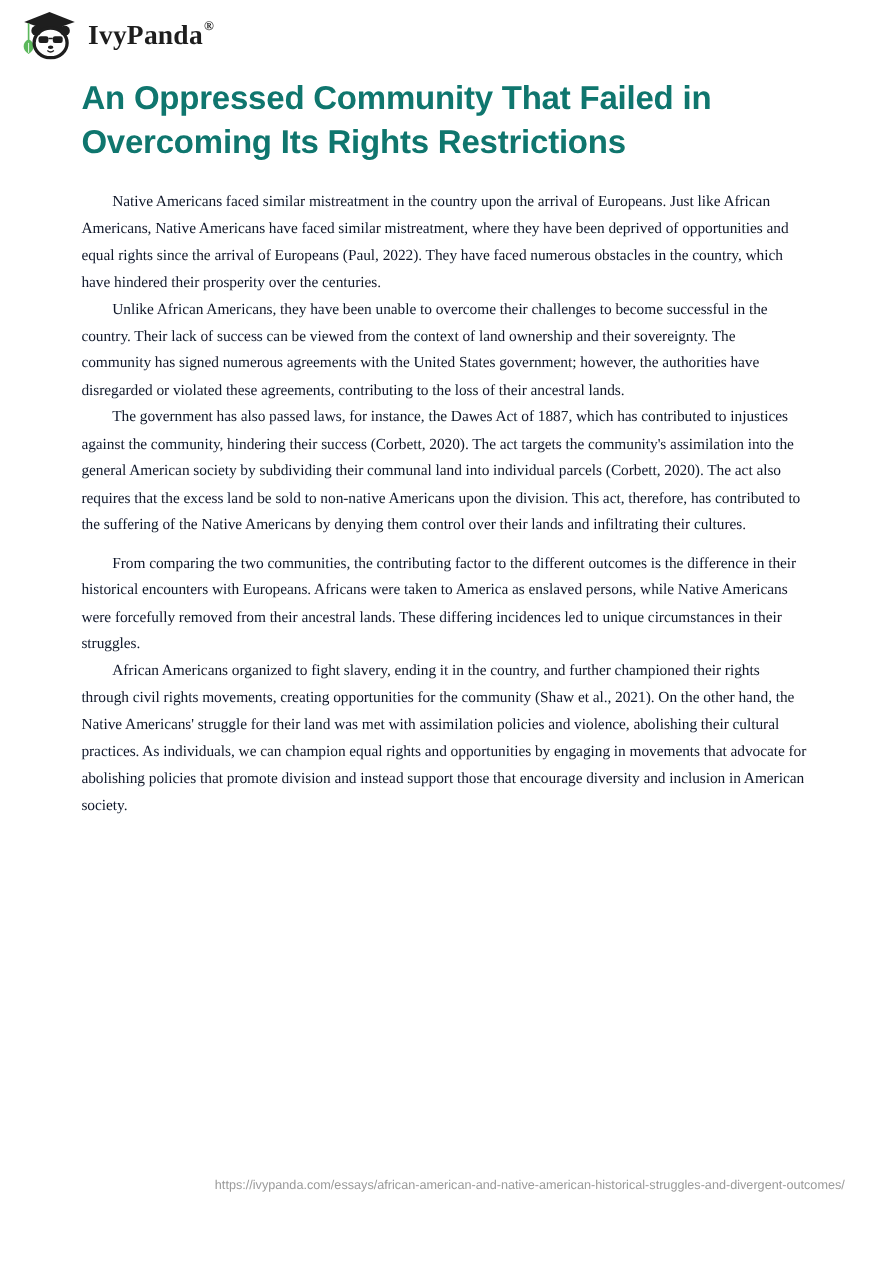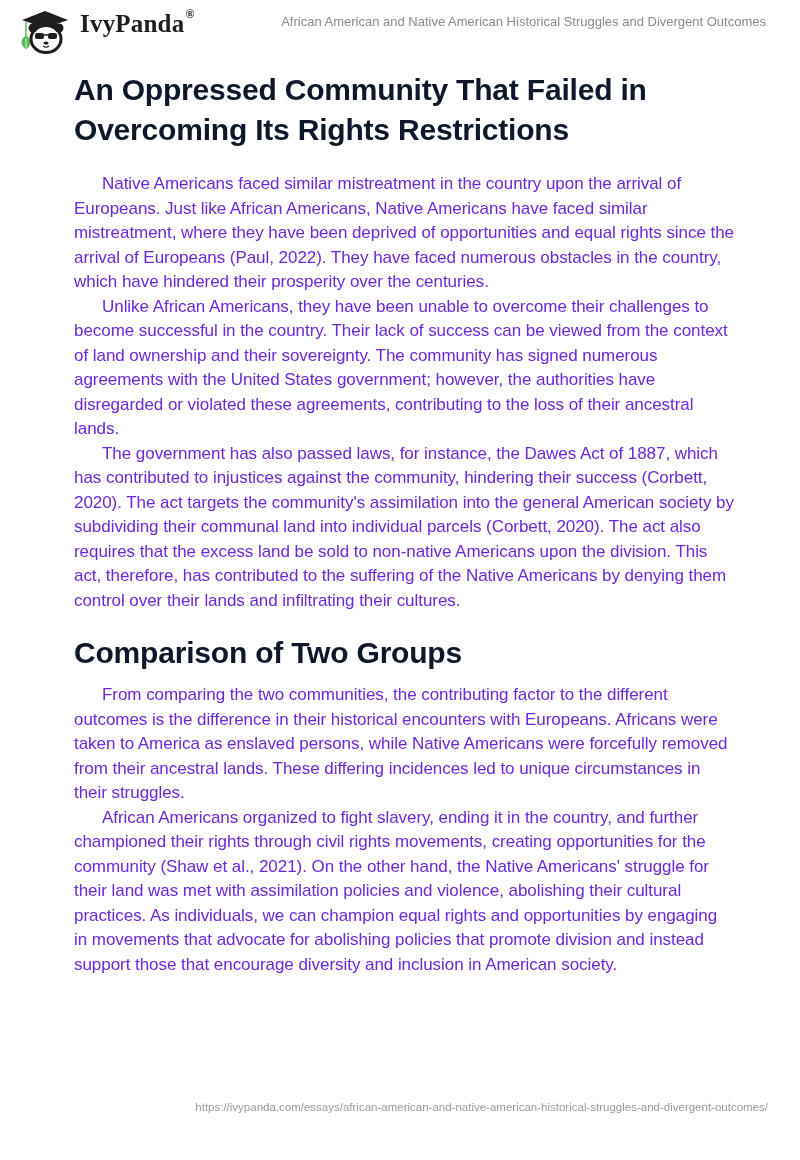--- a/index.html
+++ b/index.html
@@ -20,21 +20,21 @@
       top: 0;
       left: 0;
       width: 800px;
       height: 56px;
     }
     .logo {
       position: absolute;
       left: 14px;
       top: 8px;
       display: flex;
-      align-items: flex-start;
+      align-items: center;
       height: 46px;
     }
     .logo-mark {
       width: 62px;
       height: 46px;
       position: relative;
     }
     .logo-text {
       font-family: "Liberation Serif", serif;
       font-weight: bold;
@@ -62,49 +62,50 @@
     }
     .content {
       position: absolute;
       left: 74px;
       top: 70px;
       width: 660px;
     }
     h1, h2 {
       font-family: "Liberation Sans", sans-serif;
       font-weight: bold;
-      color: #0f172a;
+      color: #0f766e;
       margin: 0;
     }
     h1 {
       font-size: 30px;
       line-height: 40px;
       letter-spacing: -0.2px;
     }
     h2 {
       font-size: 30px;
       line-height: 40px;
       margin-top: 20px;
       letter-spacing: -0.2px;
     }
     p {
       margin: 0;
-      font-size: 17px;
+      font-size: 14px;
       line-height: 24.5px;
-      color: #6d28d9;
+      color: #0f172a;
       text-indent: 28px;
       letter-spacing: -0.05px;
+      font-family: Liberation Serif, serif;
     }
     .p1 { margin-top: 22px; }
     .p-gap { }
     .p-after-h2 { margin-top: 10px; }
     .footer-url {
       position: absolute;
       right: 32px;
-      top: 1101px;
+      top: 1072px;
       font-size: 11.5px;
       color: #9a9a9a;
       white-space: nowrap;
     }
   </style>
 </head>
 <body>
 
 <div class="header">
   <div class="logo">
@@ -127,30 +128,28 @@
         <rect x="21" y="25" width="9" height="6" rx="2" fill="#1e1e1e"></rect>
         <rect x="34" y="25" width="9" height="6" rx="2" fill="#1e1e1e"></rect>
         <line x1="30" y1="27" x2="34" y2="27" stroke="#1e1e1e" stroke-width="1.5"></line>
 
         <ellipse cx="32" cy="35" rx="2.5" ry="1.6" fill="#1e1e1e"></ellipse>
         <path d="M29,38 Q32,40.5 35,38" stroke="#1e1e1e" stroke-width="1.2" fill="none"></path>
       </svg>
     </div>
     <span class="logo-text"><span>IvyPanda</span><span class="logo-reg">®</span></span>
   </div>
-  <div class="doc-title">African American and Native American Historical Struggles and Divergent Outcomes</div>
 </div>
 
 <main class="content">
   <section>
     <h1>An Oppressed Community That Failed in Overcoming Its Rights Restrictions</h1>
     <p class="p1">Native Americans faced similar mistreatment in the country upon the arrival of Europeans. Just like African Americans, Native Americans have faced similar mistreatment, where they have been deprived of opportunities and equal rights since the arrival of Europeans (Paul, 2022). They have faced numerous obstacles in the country, which have hindered their prosperity over the centuries.</p>
     <p class="p-gap">Unlike African Americans, they have been unable to overcome their challenges to become successful in the country. Their lack of success can be viewed from the context of land ownership and their sovereignty. The community has signed numerous agreements with the United States government; however, the authorities have disregarded or violated these agreements, contributing to the loss of their ancestral lands.</p>
     <p class="p-gap">The government has also passed laws, for instance, the Dawes Act of 1887, which has contributed to injustices against the community, hindering their success (Corbett, 2020). The act targets the community's assimilation into the general American society by subdividing their communal land into individual parcels (Corbett, 2020). The act also requires that the excess land be sold to non-native Americans upon the division. This act, therefore, has contributed to the suffering of the Native Americans by denying them control over their lands and infiltrating their cultures.</p>
   </section>
   <section>
-    <h2>Comparison of Two Groups</h2>
     <p class="p-after-h2">From comparing the two communities, the contributing factor to the different outcomes is the difference in their historical encounters with Europeans. Africans were taken to America as enslaved persons, while Native Americans were forcefully removed from their ancestral lands. These differing incidences led to unique circumstances in their struggles.</p>
     <p class="p-gap">African Americans organized to fight slavery, ending it in the country, and further championed their rights through civil rights movements, creating opportunities for the community (Shaw et al., 2021). On the other hand, the Native Americans' struggle for their land was met with assimilation policies and violence, abolishing their cultural practices. As individuals, we can champion equal rights and opportunities by engaging in movements that advocate for abolishing policies that promote division and instead support those that encourage diversity and inclusion in American society.</p>
   </section>
 </main>
 
 <div class="footer-url">https://ivypanda.com/essays/african-american-and-native-american-historical-struggles-and-divergent-outcomes/</div>
 
 </body></html>

